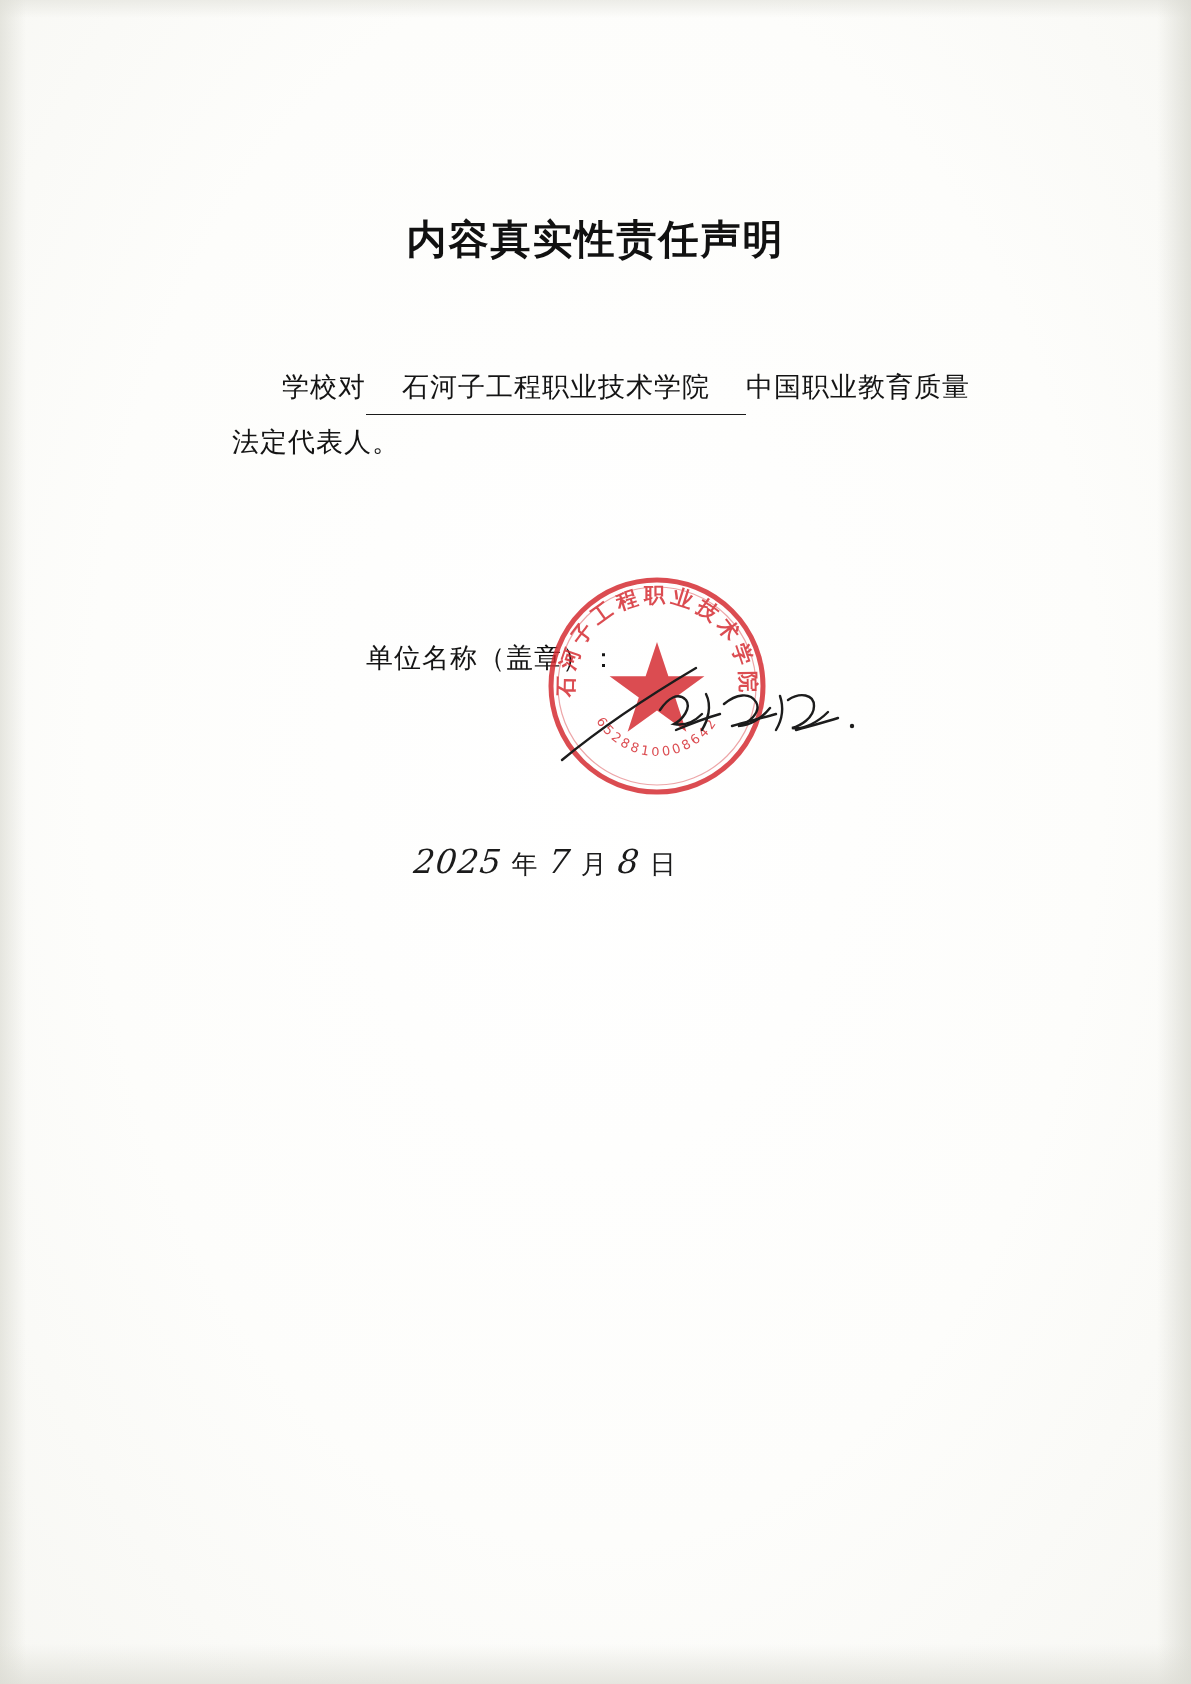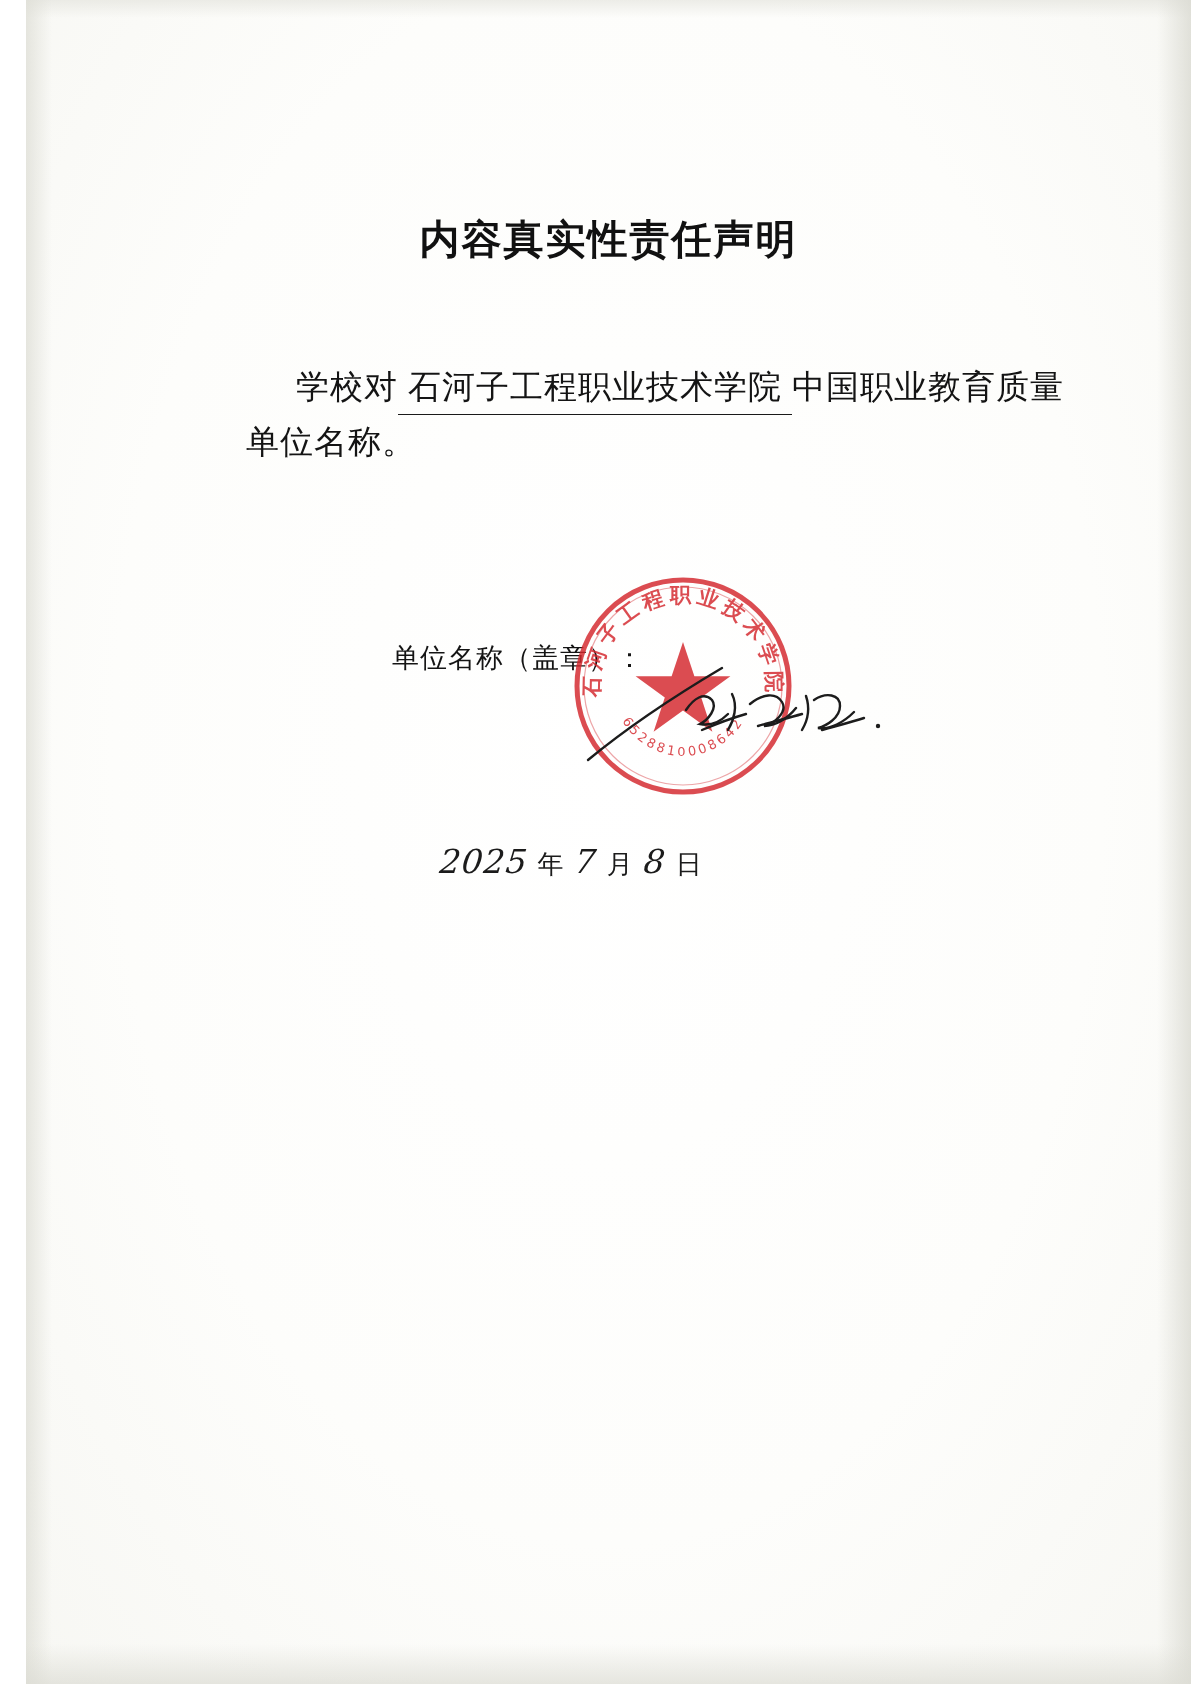--- a/index.html
+++ b/index.html
@@ -14,21 +14,20 @@
     position: relative;
     overflow: hidden;
   }
 
   
   .page {
     position: absolute;
     inset: 0;
     background:
       radial-gradient(ellipse at 50% 45%, #ffffff 0%, #fdfdfb 60%, #f7f7f3 100%);
-    margin-left: 26px;
   }
   .scan-edge-left {
     position: absolute;
     left: 0; top: 0; bottom: 0; width: 26px;
     background: linear-gradient(to right, rgba(222,222,214,0.75), rgba(255,255,255,0));
     pointer-events: none;
   }
   .scan-edge-right {
     position: absolute;
     right: 0; top: 0; bottom: 0; width: 34px;
@@ -57,23 +56,23 @@
     font-family: "DejaVu Sans", "Liberation Sans", sans-serif;
     font-weight: bold;
     font-size: 40px;
     letter-spacing: 2px;
     color: #111111;
   }
 
   .body-block {
     position: absolute;
     top: 360px;
-    left: 220px;
+    left: 232px;
     width: 740px;
-    font-size: 33px;
+    font-size: 27px;
     line-height: 54px;
     color: #141414;
     letter-spacing: 1px;
   }
 
   .para-line {
     white-space: nowrap;
   }
 
   .indent {
@@ -158,21 +157,21 @@
   <div class="scan-edge-left"></div>
   <div class="scan-edge-right"></div>
   <div class="scan-edge-bottom"></div>
 
   <div class="doc-title">内容真实性责任声明</div>
 
   <div class="body-block">
     <div class="para-line">
       <span class="indent"></span><span>学校对</span><span class="fill-blank">石河子工程职业技术学院</span><span>中国职业教育质量</span>
     </div>
-    <div class="para-line">单位名称。</div>
+    <div class="para-line">法定代表人。</div>
   </div>
 
   <div class="sig-block">
     <div class="sig-row">单位名称（盖章）：</div>
   </div>
 
   <div class="seal">
     <svg width="228" height="228" viewBox="0 0 228 228" xmlns="http://www.w3.org/2000/svg">
       <defs>
         <path id="sealArcTop" d="M 30,114 A 84,84 0 0 1 198,114" fill="none"></path>

